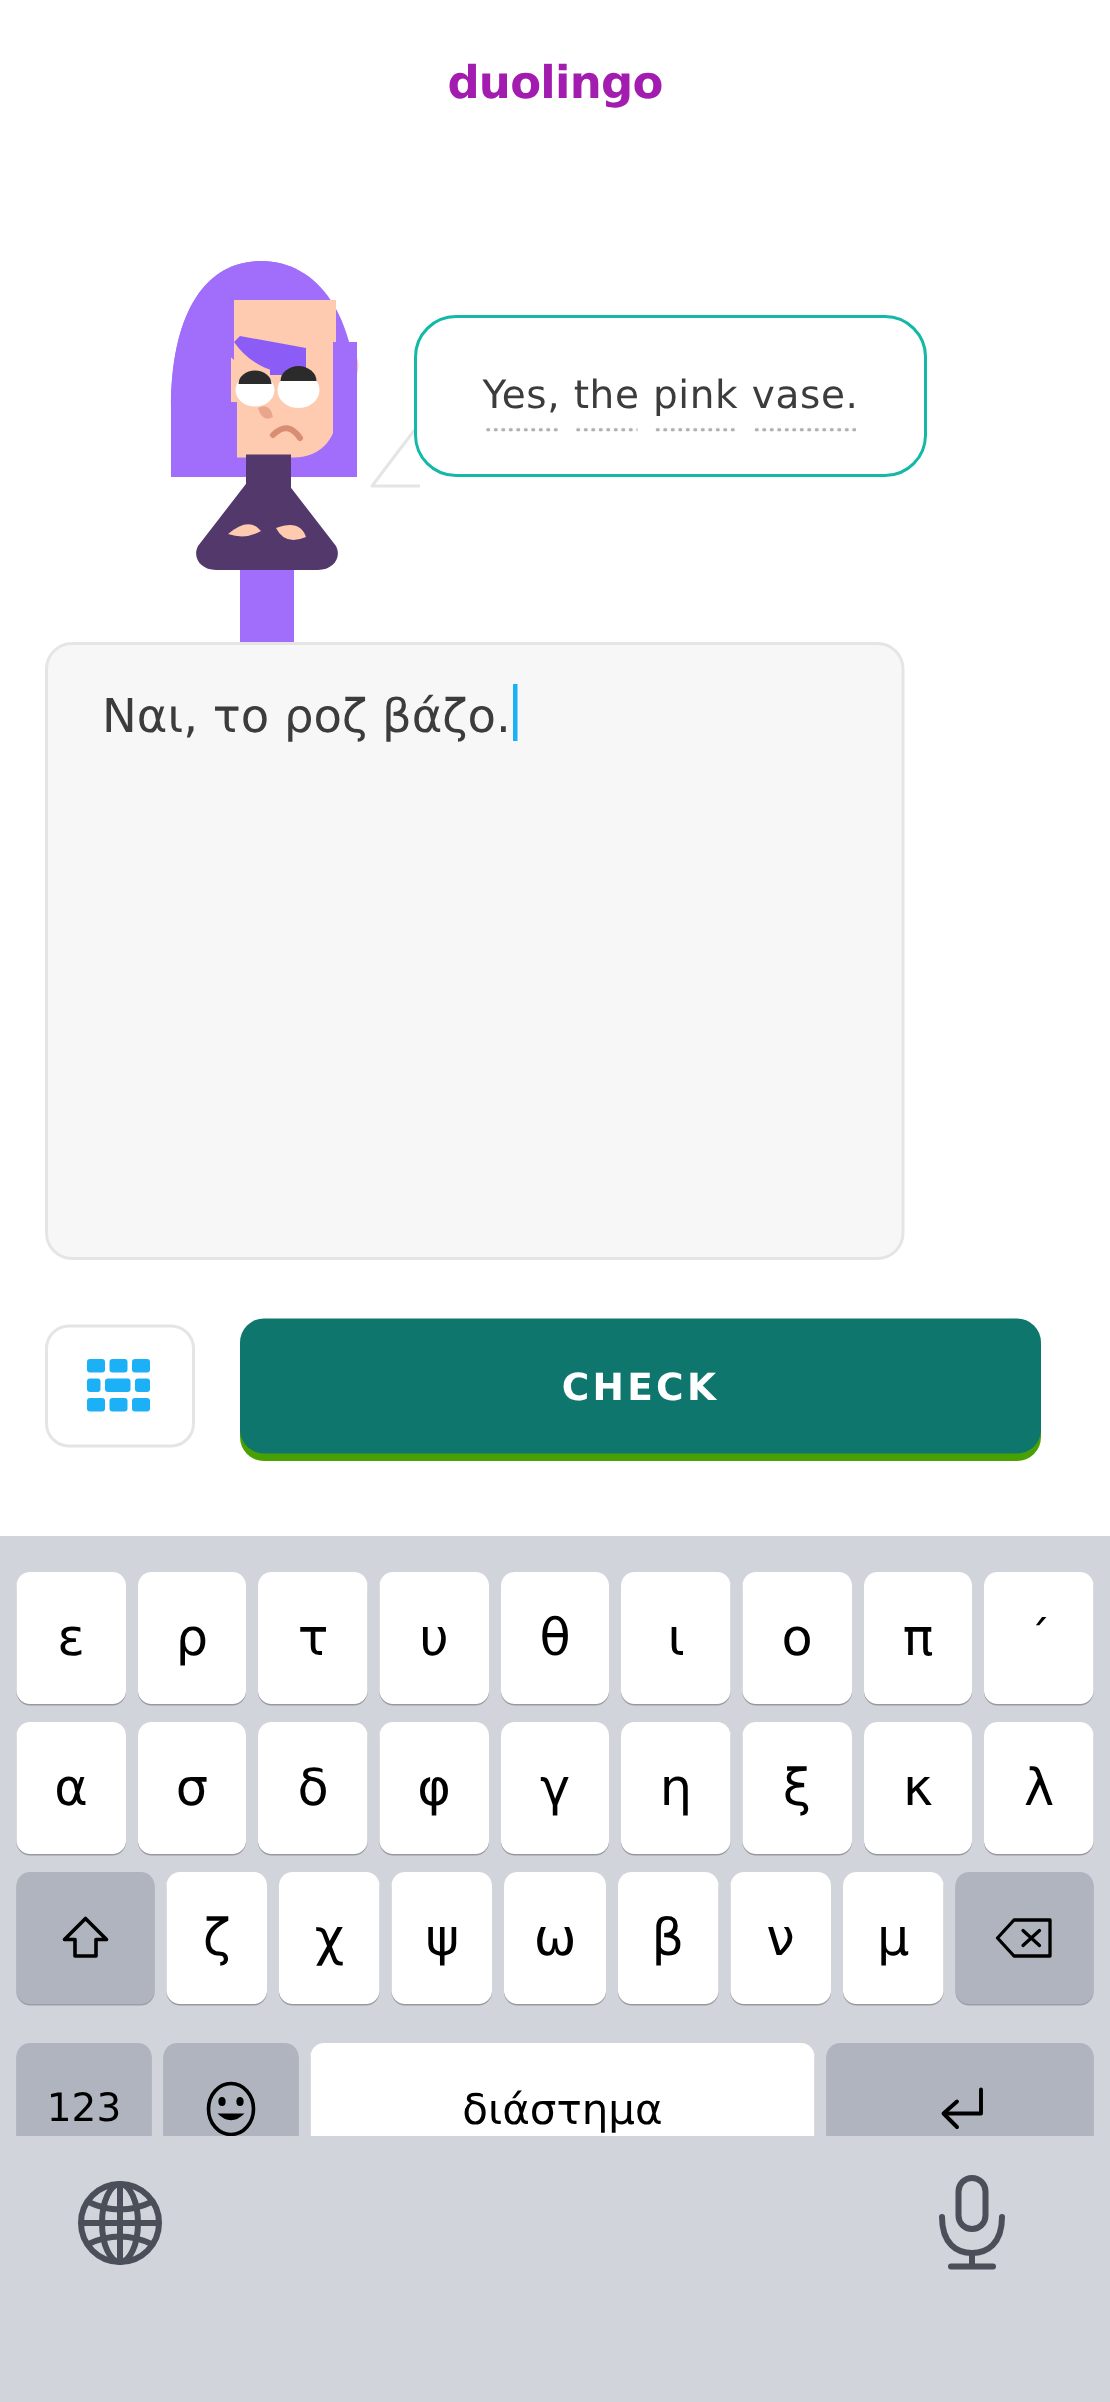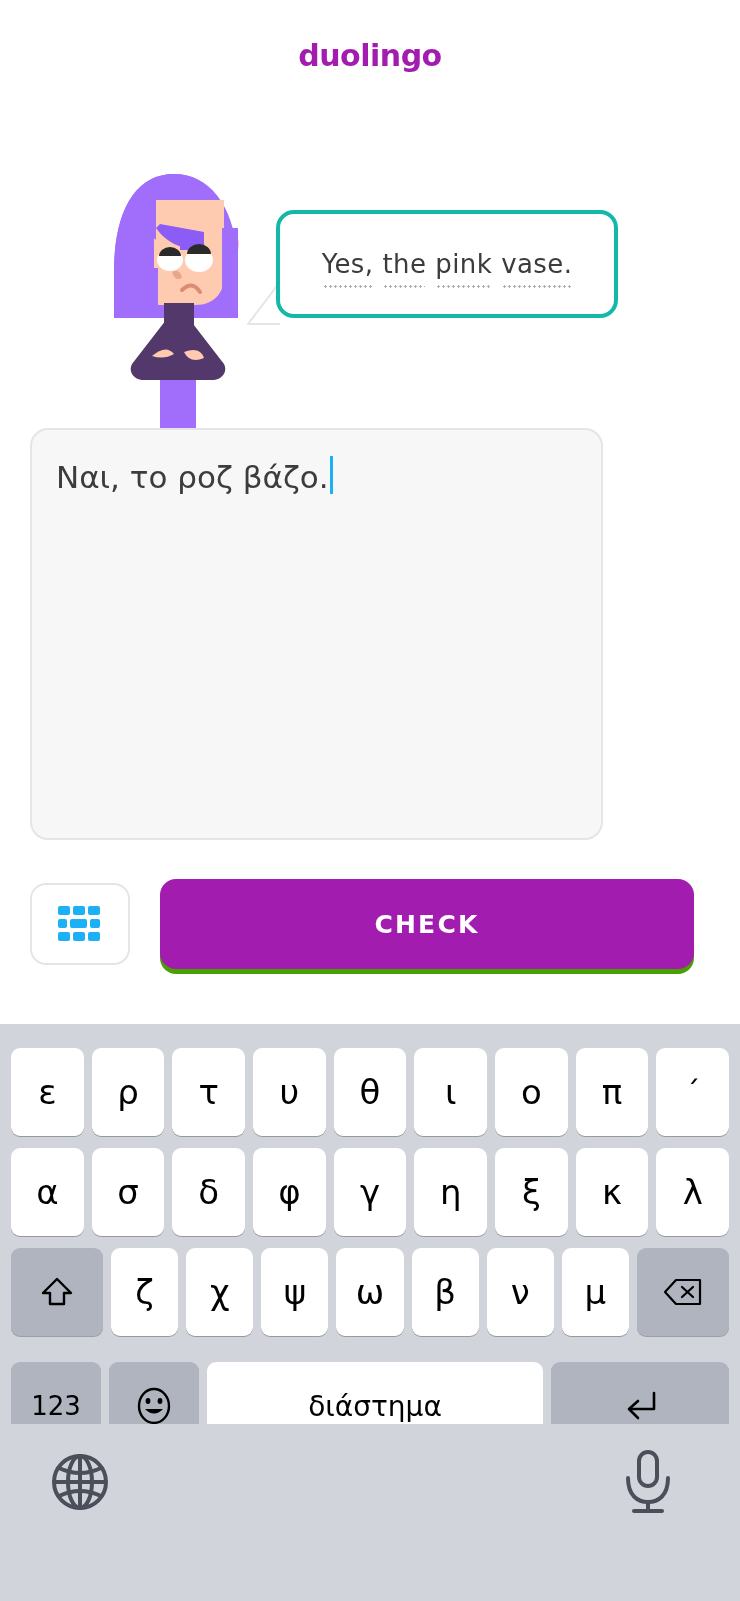--- a/index.html
+++ b/index.html
@@ -21,22 +21,22 @@
   }
 
   
   .character { position: absolute; left: 104px; top: 168px; width: 152px; height: 262px; }
 
   
   .bubble {
     position: absolute; left: 276px; top: 210px;
     width: 342px; height: 108px;
     background: #ffffff;
-    border: 4px solid #14b8a6;
-    border-radius: 18px;
+    border: 2px solid #14b8a6;
+    border-radius: 28px;
     display: flex; align-items: center; justify-content: center;
   }
   .bubble-tail { position: absolute; left: 244px; top: 272px; width: 44px; height: 56px; }
   .bubble-text-wrap {
     position: relative;
     padding: 0 6px;
     text-align: center;
   }
   .bubble-text {
     font-family: "DejaVu Sans", sans-serif;
@@ -54,21 +54,21 @@
   }
   .sp { display: inline-block; width: 9px; }
 
   
   .answer-box {
     position: absolute; left: 30px; top: 428px;
     width: 573px; height: 412px;
     background: #F7F7F7;
     border: 2px solid #E5E5E5;
     border-radius: 18px;
-    padding: 26px 24px;
+    padding: 26px 36px;
   }
   .answer-text {
     font-family: "DejaVu Sans", sans-serif;
     font-size: 31px; color: #3C3C3C;
     line-height: 1.25; white-space: pre;
     display: inline;
   }
   .caret {
     display: inline-block; vertical-align: -6px;
     width: 3px; height: 38px; background: #1CB0F6;
@@ -80,21 +80,21 @@
     position: absolute; left: 30px; top: 883px;
     width: 100px; height: 82px;
     background: #ffffff;
     border: 2px solid #E5E5E5;
     border-radius: 16px;
     display: flex; align-items: center; justify-content: center;
   }
   .check-btn {
     position: absolute; left: 160px; top: 879px;
     width: 534px; height: 90px;
-    background: #a21caf;
+    background: #0f766e;
     border-radius: 16px;
     box-shadow: 0 5px 0 #48A002;
     display: flex; align-items: center; justify-content: center;
     color: #ffffff;
     font-family: "DejaVu Sans", sans-serif;
     font-size: 25px; font-weight: bold; letter-spacing: 2.2px;
   }
 
   
   .keyboard {

